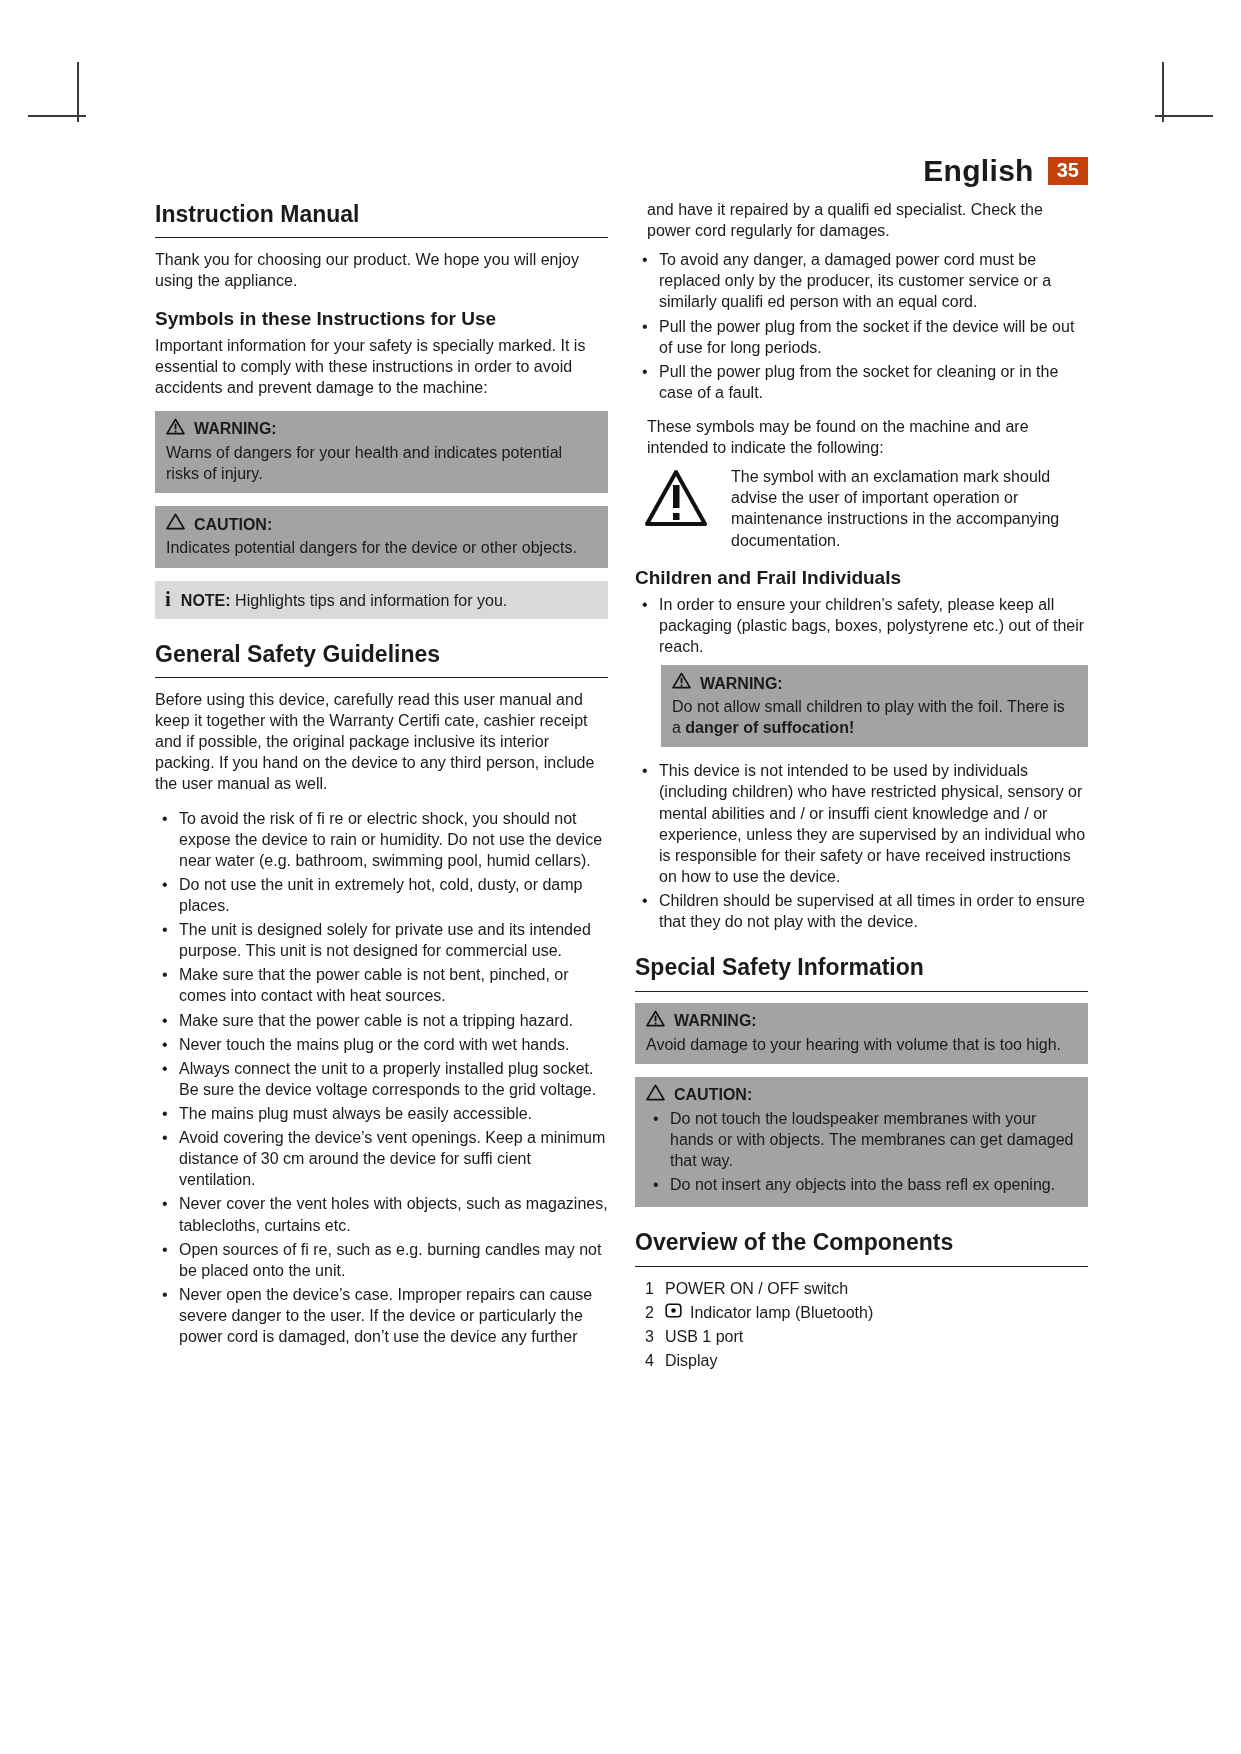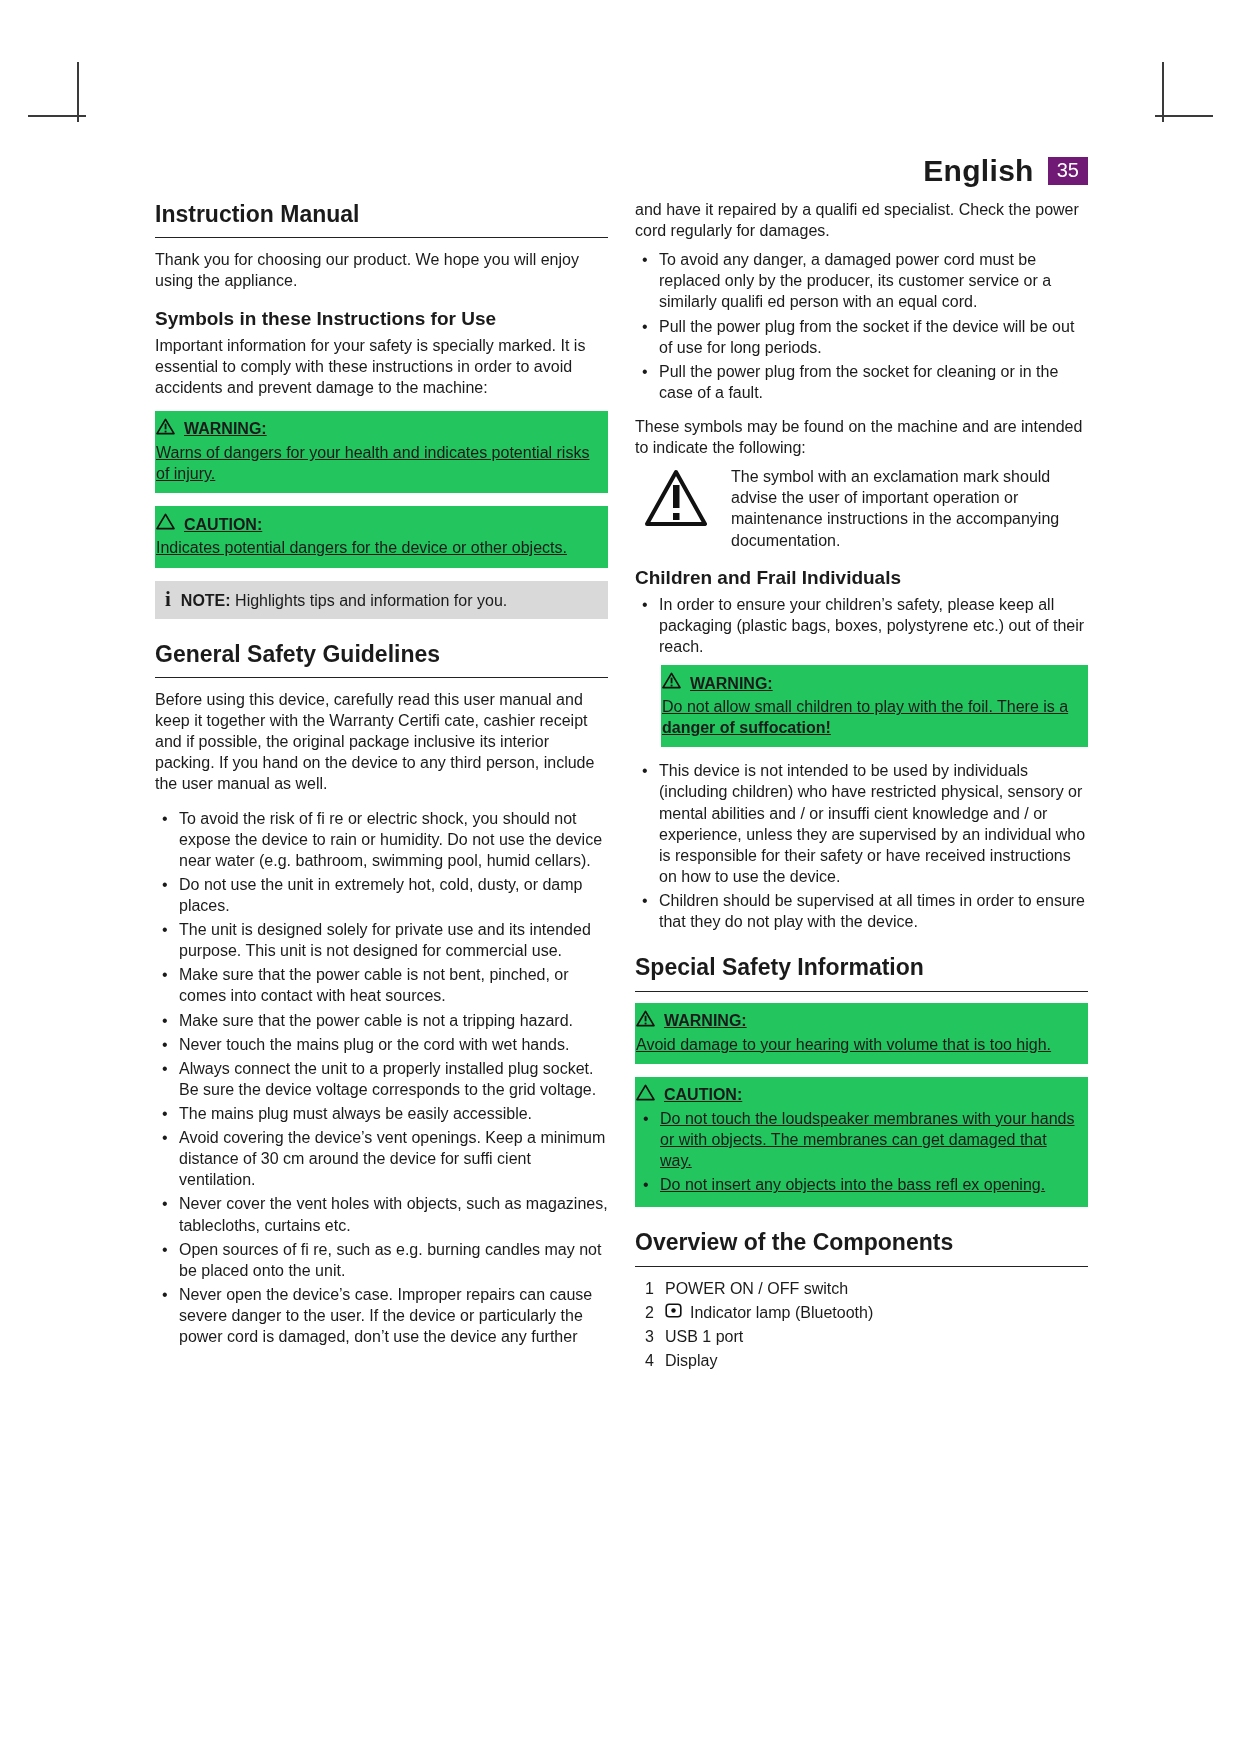--- a/index.html
+++ b/index.html
@@ -4,27 +4,27 @@
 <style>
   html,body{margin:0;padding:0;}
   body{background:#ffffff;}
   .page{position:relative;width:1241px;height:1376px;background:#ffffff;margin:0 auto;
         font-family:"Liberation Sans","DejaVu Sans",sans-serif;color:#1b1b1b;overflow:hidden;}
   .col{position:absolute;top:199px;width:453px;font-size:16px;line-height:1.32;}
   .col-left{left:155px;}
   .col-right{left:635px;}
   .lang-header{position:absolute;top:154px;left:635px;width:453px;display:flex;justify-content:flex-end;align-items:center;gap:14px;}
   .lang-title{font-size:30px;font-weight:bold;letter-spacing:.3px;}
-  .page-badge{background:#701a75;color:#ffffff;font-weight:normal;font-size:20px;padding:2px 9px 3px 9px;line-height:1.15;}
+  .page-badge{background:#c2410c;color:#ffffff;font-weight:bold;font-size:20px;padding:2px 9px 3px 9px;line-height:1.15;}
   h1.sec{font-size:23px;font-weight:bold;margin:0 0 11px 0;padding:0 0 8px 0;border-bottom:1.6px solid #222222;}
   h1.sec.mt{margin-top:20px;}
   h3.sub{font-size:19px;font-weight:bold;margin:14px 0 4px 0;}
   p.body{margin:0 0 13px 0;}
-  p.tight{margin:0 0 8px 0;}
-  .graybox{background:#22c55e;padding:7px 10px 9px 1px;margin:0 0 13px 0;text-decoration:underline;}
+  p.tight{margin:0 0 8px 12px;}
+  .graybox{background:#a3a3a3;padding:7px 10px 9px 11px;margin:0 0 13px 0;}
   .graybox .box-head{display:flex;align-items:center;gap:9px;font-weight:bold;margin-bottom:2px;}
   .notebox{background:#d9d9d9;padding:8px 10px;margin:0 0 13px 0;display:flex;align-items:baseline;gap:10px;}
   .note-icon{font-family:"Liberation Serif",serif;font-weight:bold;font-size:21px;line-height:1;}
   .note-icon::before{content:"i";}
   ul.bullets{list-style:none;margin:0 0 13px 0;padding:0;}
   ul.bullets.inbox{margin:2px 0 0 0;}
   ul.bullets li{position:relative;padding-left:24px;margin-bottom:3px;}
   ul.bullets li::before{content:"\2022";position:absolute;left:7px;top:0;}
   .indent{margin-left:24px;}
   .indent-box{margin-left:26px;}

